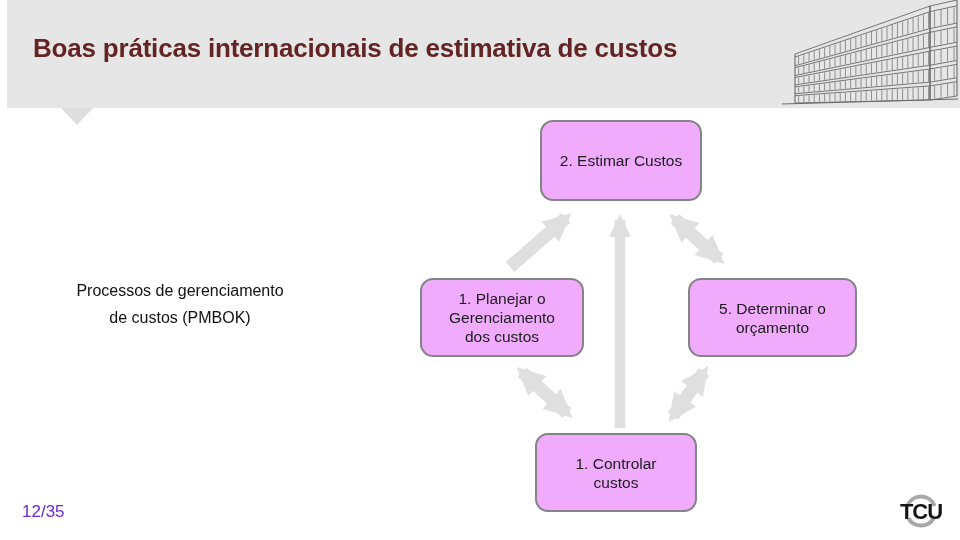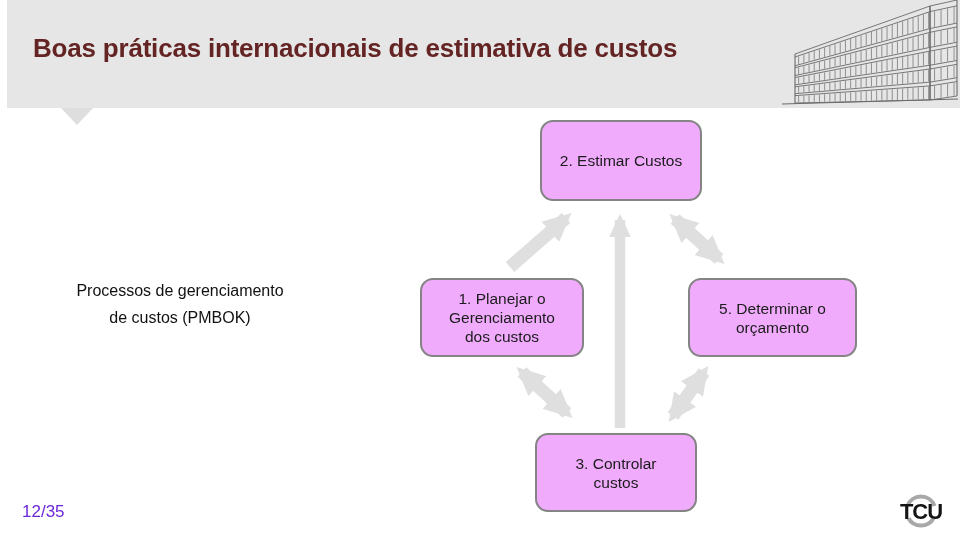--- a/index.html
+++ b/index.html
@@ -231,21 +231,21 @@
 
   <div class="side-label">Processos de gerenciamento
 de custos (PMBOK)</div>
 
   <div id="node1" class="node">1. Planejar o
 Gerenciamento
 dos custos</div>
   <div id="node2" class="node">2. Estimar Custos</div>
   <div id="node3" class="node">5. Determinar o
 orçamento</div>
-  <div id="node4" class="node">3. Controlar
+  <div id="node4" class="node">1. Controlar
 custos</div>
 
   <div class="pagenum">12/35</div>
 
   <svg class="logo" viewBox="0 0 60 46">
     <path d="M13.4 14 A14.5 14.5 0 0 1 40.6 14" fill="none" stroke="#a8a8a8" stroke-width="4"></path>
     <path d="M39.6 26.3 A14.5 14.5 0 0 1 14.4 26.3" fill="none" stroke="#a8a8a8" stroke-width="4"></path>
     <text x="27" y="27" text-anchor="middle">TCU</text>
   </svg>
 

